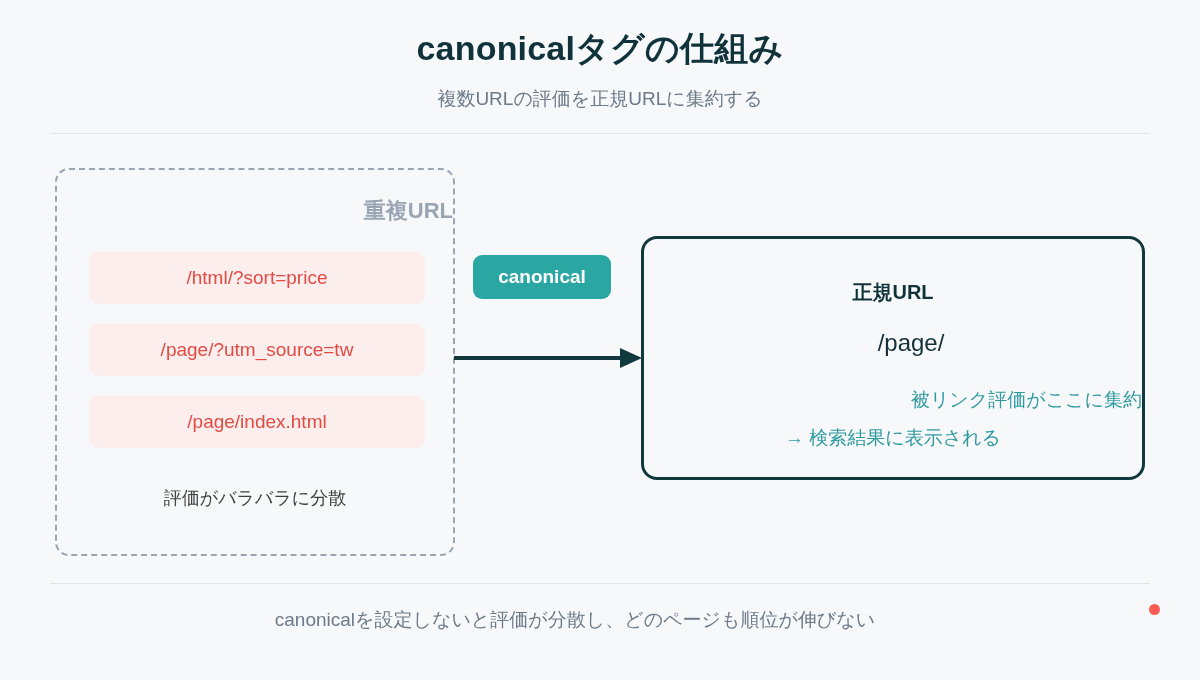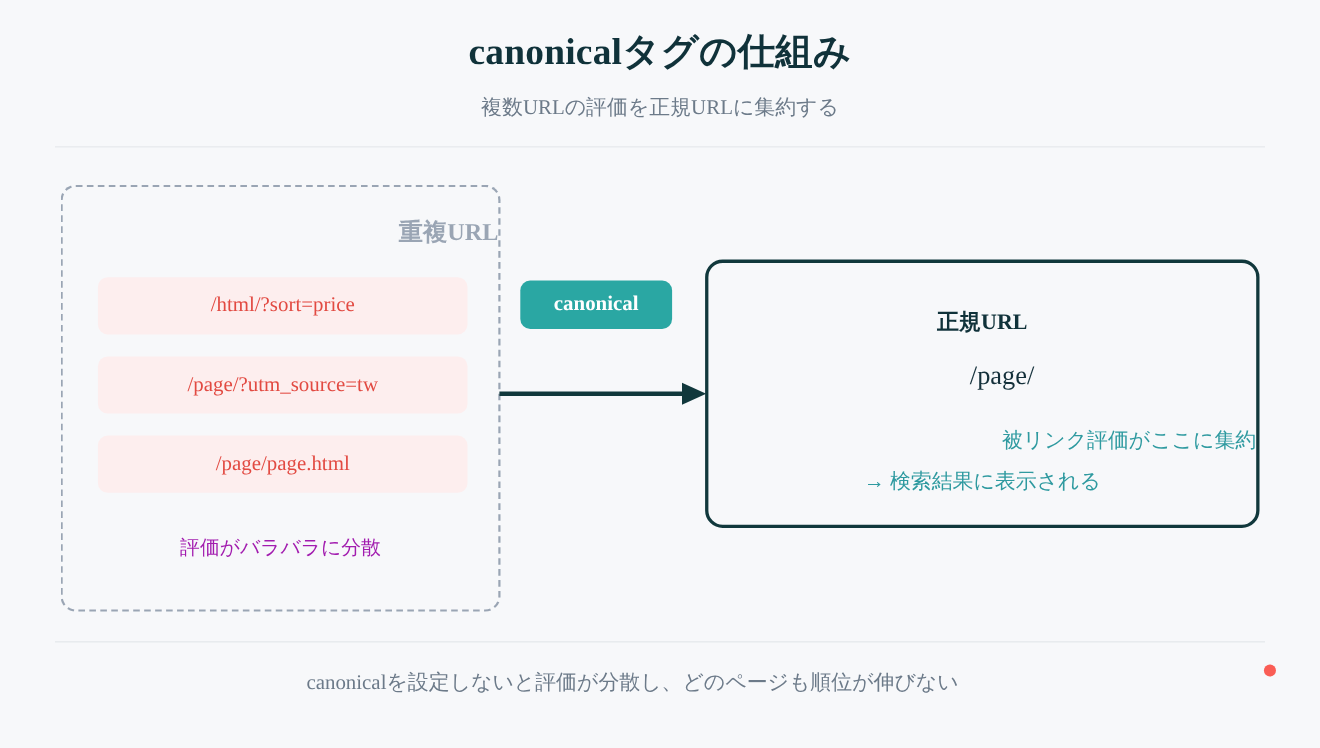--- a/index.html
+++ b/index.html
@@ -11,21 +11,20 @@
     width: 1200px;
     height: 680px;
     background: #f7f8fa;
     font-family: "Liberation Sans", "DejaVu Sans", sans-serif;
     overflow: hidden;
   }
   .canvas {
     position: relative;
     width: 1200px;
     height: 508px;
-    font-family: Liberation Serif, serif;
   }
 
   
   .title {
     position: absolute;
     top: 28px;
     left: 0;
     width: 1200px;
     text-align: center;
     font-size: 34px;
@@ -101,21 +100,21 @@
     margin-bottom: 20px;
     box-sizing: border-box;
   }
   .dup-note {
     position: absolute;
     left: 0;
     top: 316px;
     width: 100%;
     text-align: center;
     font-size: 18px;
-    color: #a21caf;
+    color: #404040;
   }
 
   
   .canonical-badge {
     position: absolute;
     left: 473px;
     top: 255px;
     width: 138px;
     height: 44px;
     border-radius: 9px;
@@ -235,21 +234,21 @@
   <div class="subtitle">複数URLの評価を正規URLに集約する</div>
 
   <div class="divider-top"></div>
 
   <div class="dup-box">
     <div class="dup-heading">重複URL</div>
 
     <div class="url-list">
       <div class="url-pill">/html/?sort=price</div>
       <div class="url-pill">/page/?utm_source=tw</div>
-      <div class="url-pill">/page/page.html</div>
+      <div class="url-pill">/page/index.html</div>
     </div>
 
     <div class="dup-note">評価がバラバラに分散</div>
   </div>
 
   <div class="canonical-badge">canonical</div>
 
   <svg class="arrow" viewBox="0 0 192 28" xmlns="http://www.w3.org/2000/svg">
     <line x1="2" y1="14" x2="172" y2="14" stroke="#11383c" stroke-width="4"></line>
     <polygon points="168,4 190,14 168,24" fill="#11383c"></polygon>

